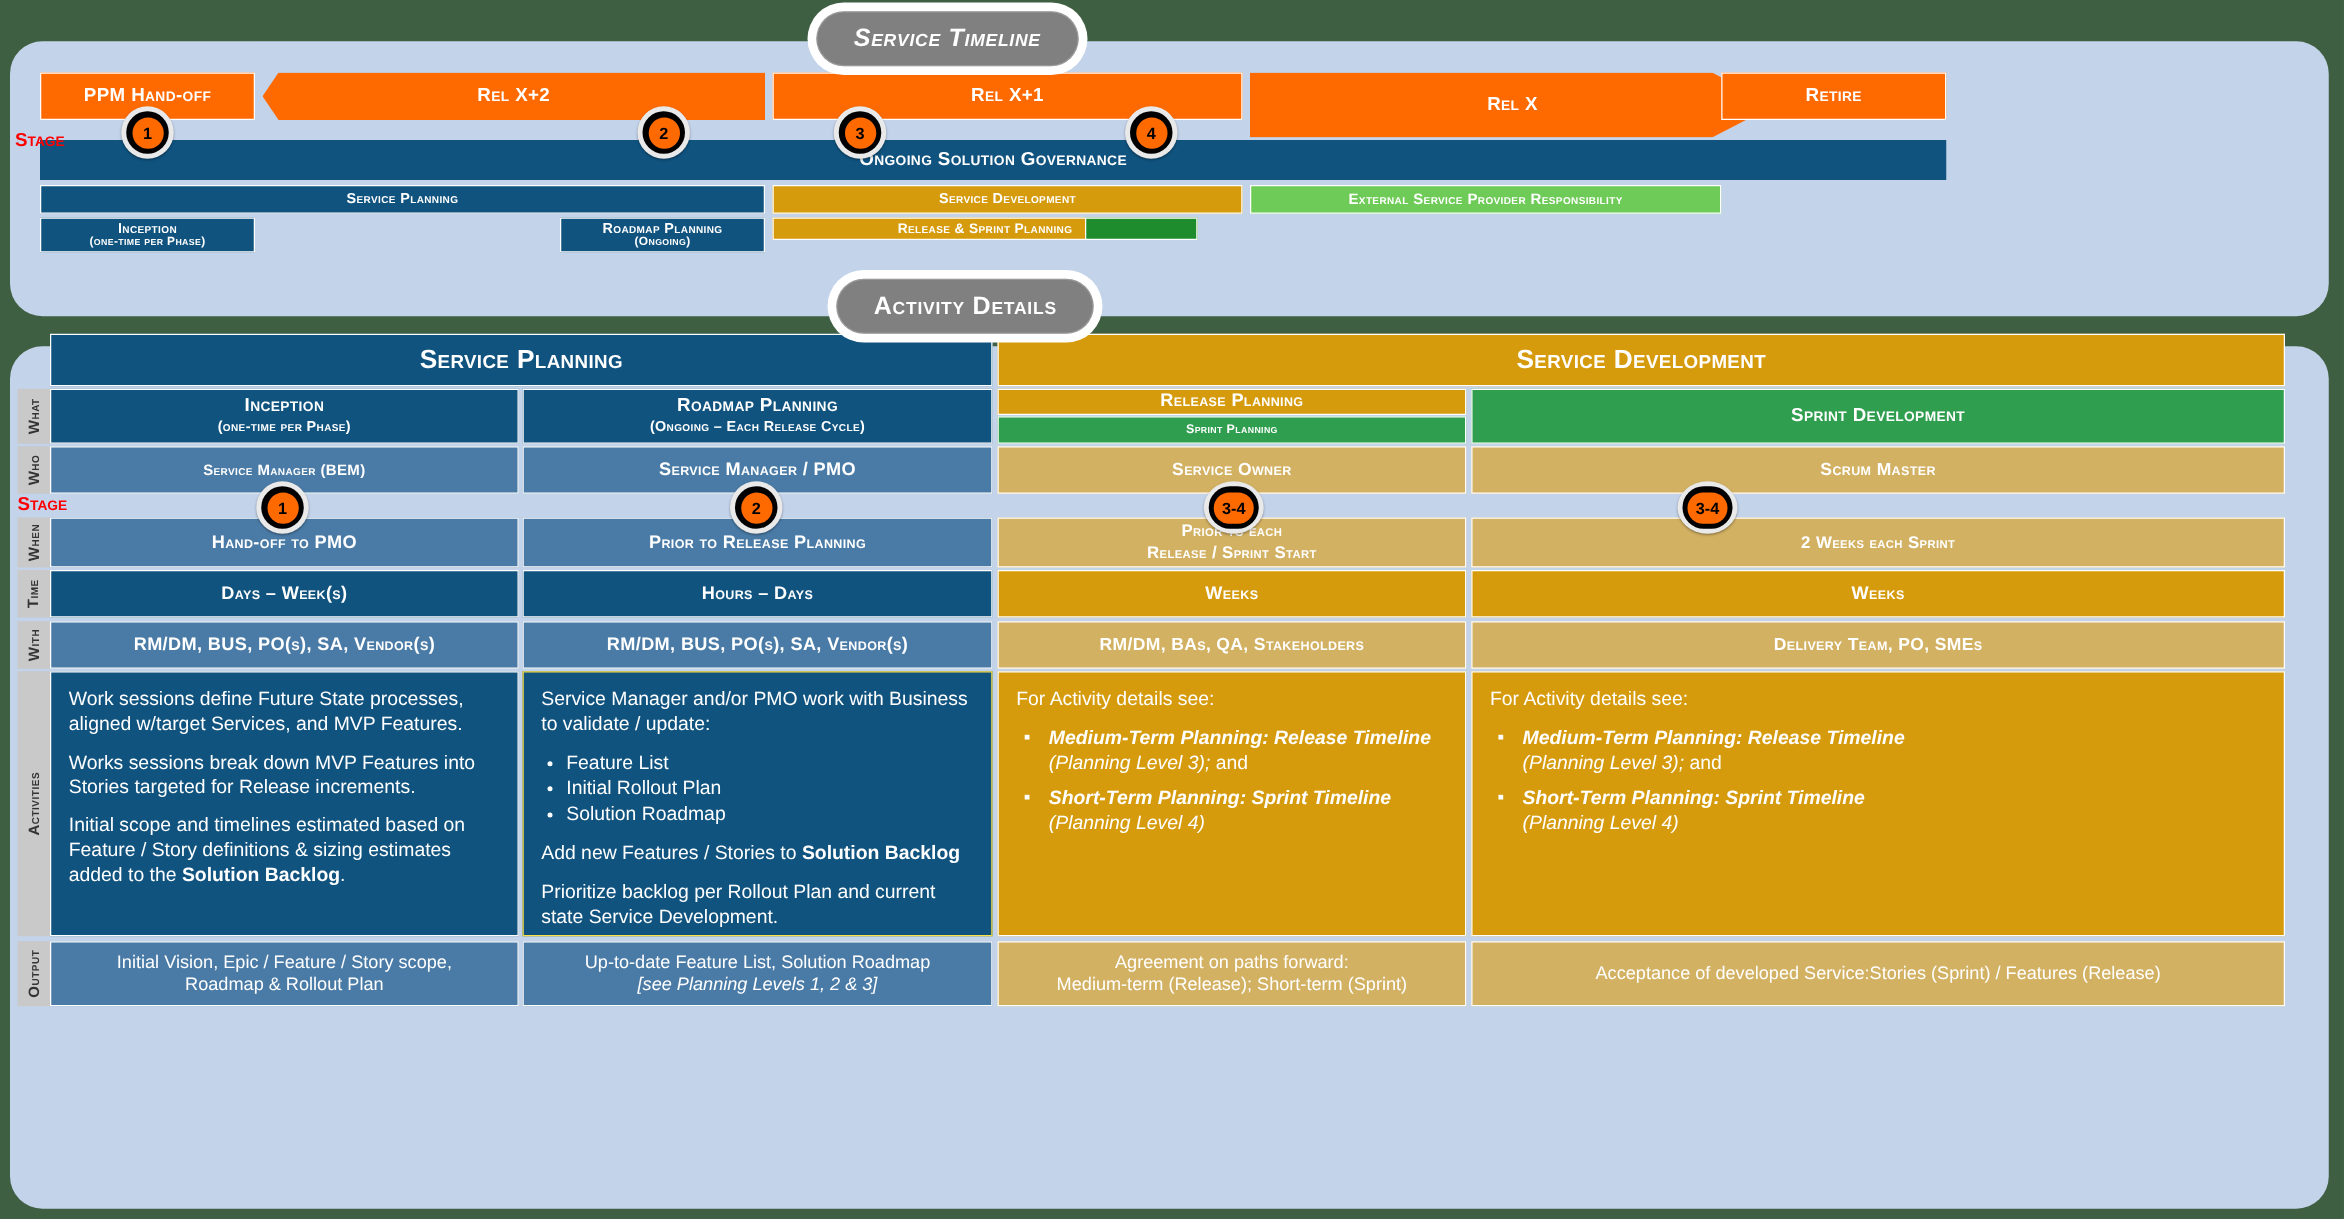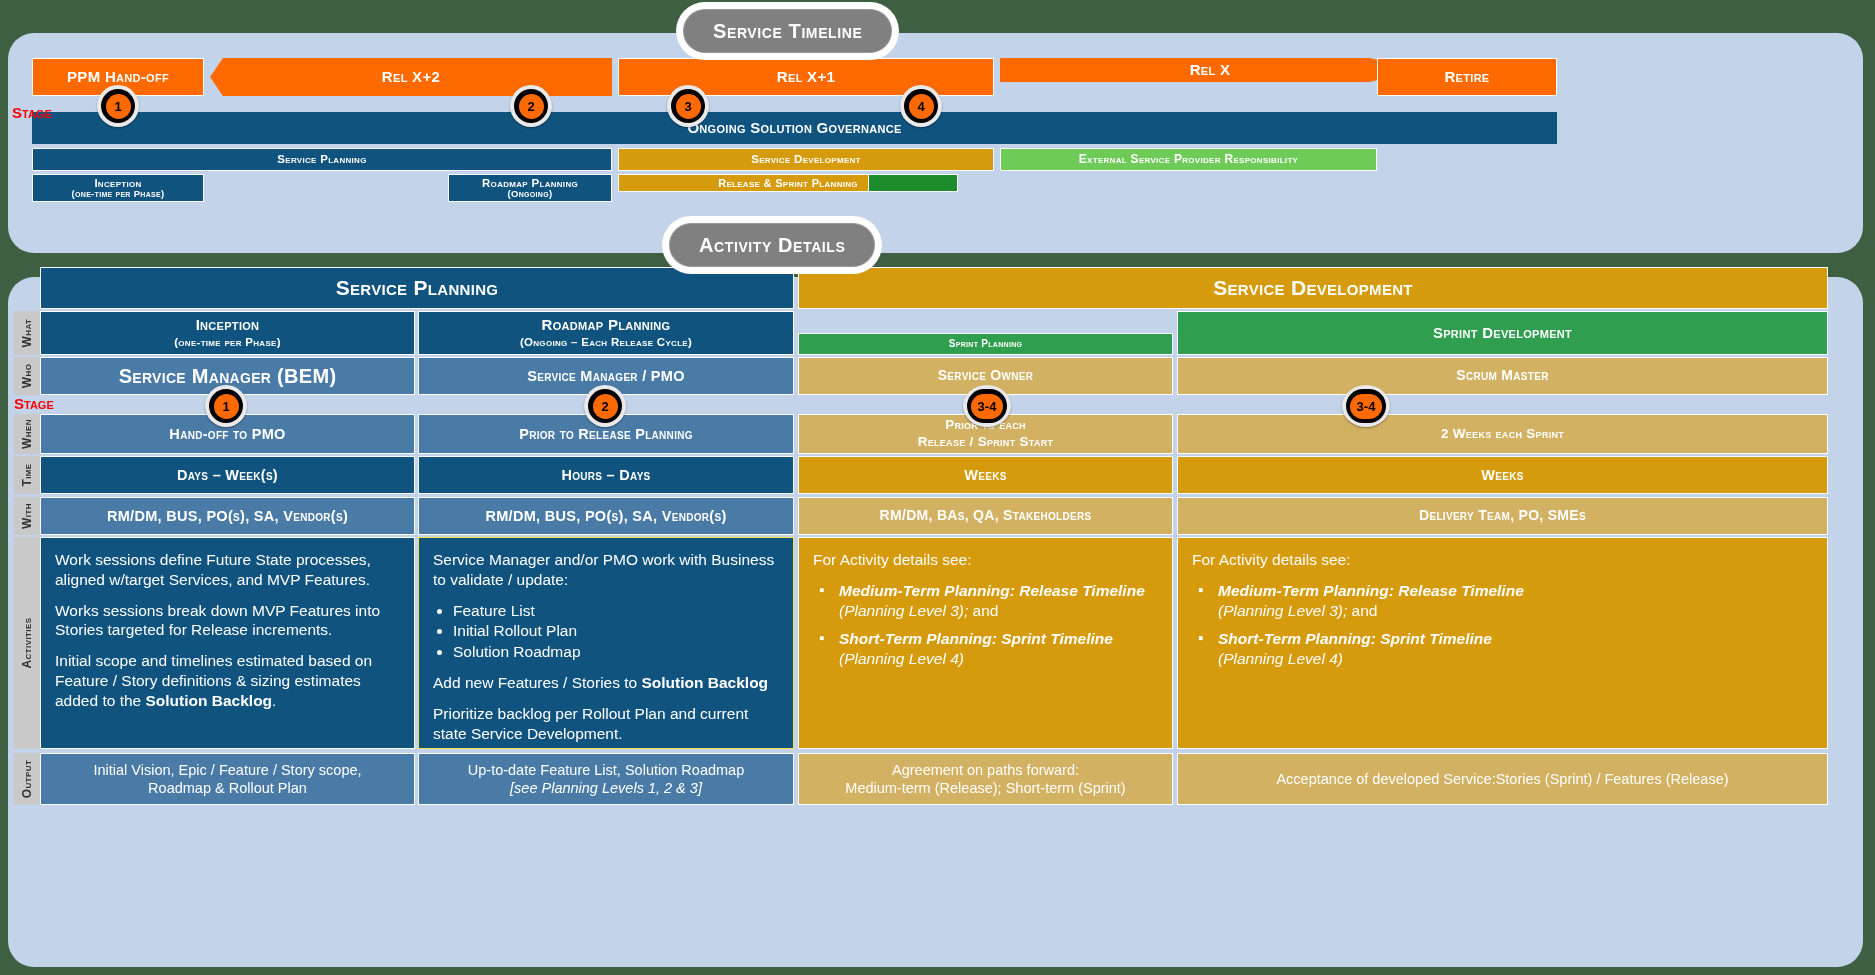--- a/index.html
+++ b/index.html
@@ -11,21 +11,21 @@
   #timeline-panel{left:8px;top:33px;width:1855px;height:220px;}
   #details-panel{left:8px;top:277px;width:1855px;height:690px;}
 
   
   .pill-wrap{position:absolute;z-index:40;background:#ffffff;border-radius:36px;padding:7px;}
   .pill{background:#808080;border-radius:30px;color:#ffffff;
         font-size:20px;font-weight:bold;letter-spacing:.6px;
         display:flex;align-items:center;justify-content:center;
         font-variant:small-caps;text-transform:capitalize;height:44px;padding:0 30px;
         box-shadow:inset 0 0 0 1px rgba(255,255,255,.2);}
-  #pill-timeline{left:676px;top:2px;}
+  #pill-timeline{left:646px;top:2px;font-style:italic;}
   #pill-details{left:662px;top:216px;}
 
   
   .bar{position:absolute;box-sizing:border-box;color:#fff;display:flex;
        align-items:center;justify-content:center;text-align:center;
        font-weight:bold;font-variant:small-caps;letter-spacing:.3px;line-height:1.15;}
   .orange{background:#ff6a00;}
   .dblue{background:#10537f;}
   .mblue{background:#4a7ba6;}
   .gold{background:#d69b0d;}
@@ -89,21 +89,21 @@
 
   <div class="bar orange" style="left:32px;top:58px;width:172px;height:38px;font-size:15px;border:1px solid #fff;">
     <span>PPM Hand-off</span>
   </div>
   <div class="bar orange arrow-mid" style="left:210px;top:58px;width:402px;height:38px;font-size:15px;">
     <span>Rel X+2</span>
   </div>
   <div class="bar orange" style="left:618px;top:58px;width:376px;height:38px;font-size:15px;border:1px solid #fff;">
     <span>Rel X+1</span>
   </div>
-  <div class="bar orange arrow-end" style="left:1000px;top:58px;width:420px;height:24px;font-size:15px;">
+  <div class="bar orange arrow-end" style="left:1000px;top:58px;width:420px;height:52px;font-size:15px;">
     <span>Rel X</span>
   </div>
   <div class="bar orange" style="left:1377px;top:58px;width:180px;height:38px;font-size:15px;border:1px solid #fff;">
     <span>Retire</span>
   </div>
 
   <div class="stage-lbl" style="left:12px;top:104px;">Stage</div>
   <div class="badge" style="left:97px;top:85px;">
     <i>
         <b>1</b>
@@ -210,28 +210,31 @@
     </div>
 
   <div class="cell sc dblue" style="left:40px;top:311px;width:375px;height:44px;border:1px solid #fff;flex-direction:column;">
     <span style="font-size:15px;">Inception</span>
     <span style="font-size:11.5px;">(one-time per Phase)</span>
   </div>
   <div class="cell sc dblue" style="left:418px;top:311px;width:376px;height:44px;border:1px solid #fff;flex-direction:column;">
     <span style="font-size:15px;">Roadmap Planning</span>
     <span style="font-size:11.5px;">(Ongoing – Each Release Cycle)</span>
   </div>
+  <div class="cell sc gold" style="left:798px;top:311px;width:375px;height:21px;border:1px solid #fff;font-size:14.5px;">
+    <span>Release Planning</span>
+  </div>
   <div class="cell sc green" style="left:798px;top:333px;width:375px;height:22px;border:1px solid #fff;font-size:10px;">
     <span>Sprint Planning</span>
   </div>
   <div class="cell sc green" style="left:1177px;top:311px;width:651px;height:44px;border:1px solid #fff;font-size:15px;">
     <span>Sprint Development</span>
   </div>
 
-  <div class="cell sc mblue" style="left:40px;top:357px;width:375px;height:38px;border:1px solid #fff;font-size:20px;">
+  <div class="cell sc mblue" style="left:40px;top:357px;width:375px;height:38px;border:1px solid #fff;font-size:12px;">
     <span>Service Manager (BEM)</span>
     </div>
   <div class="cell sc mblue" style="left:418px;top:357px;width:376px;height:38px;border:1px solid #fff;font-size:14.5px;">
     <span>Service Manager / PMO</span>
     </div>
   <div class="cell sc ltgold" style="left:798px;top:357px;width:375px;height:38px;border:1px solid #fff;font-size:14px;">
     <span>Service Owner</span>
     </div>
   <div class="cell sc ltgold" style="left:1177px;top:357px;width:651px;height:38px;border:1px solid #fff;font-size:14px;">
     <span>Scrum Master</span>

